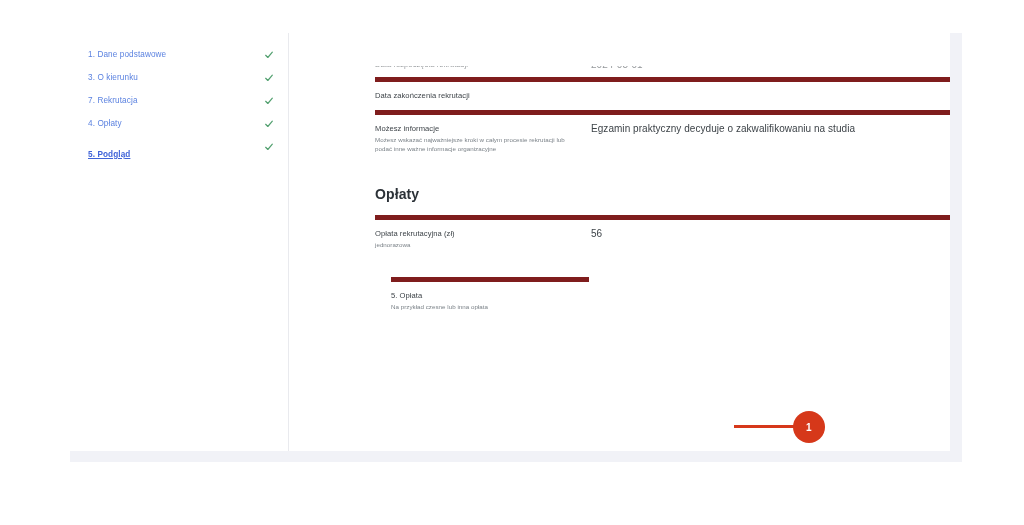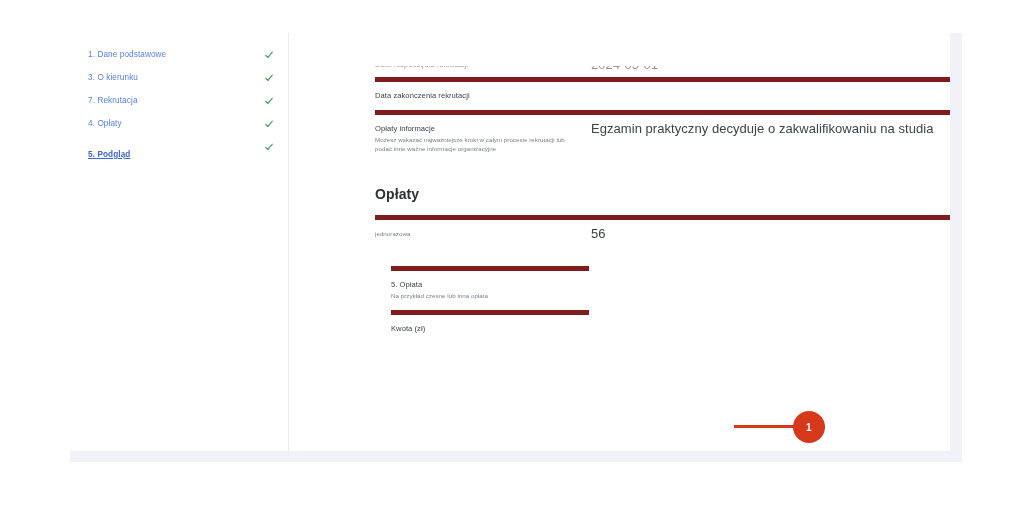--- a/index.html
+++ b/index.html
@@ -136,21 +136,21 @@
     letter-spacing: 0.05px;
   }
   .field-hint {
     font-size: 6.2px;
     color: #7b8288;
     line-height: 8.6px;
     margin-top: 2px;
     letter-spacing: 0.03px;
   }
   .field-value {
-    font-size: 13px;
+    font-size: 10px;
     color: #3d4348;
     line-height: 11px;
     letter-spacing: 0.05px;
   }
 
   
   .row-clipped {
     height: 11px;
     overflow: hidden;
     padding: 0;
@@ -244,55 +244,51 @@
           <div class="row-label-col">
             <div class="field-label">Data zakończenia rekrutacji</div>
           </div>
           <div class="row-value-col">
             <div class="field-value"></div>
           </div>
         </div>
 
         <div class="row ruled">
           <div class="row-label-col">
-            <div class="field-label">Opłaty informacje</div>
+            <div class="field-label">Możesz informacje</div>
             <div class="field-hint">Możesz wskazać najważniejsze kroki w całym procesie rekrutacji lub podać inne ważne informacje organizacyjne</div>
           </div>
           <div class="row-value-col">
             <div class="field-value">Egzamin praktyczny decyduje o zakwalifikowaniu na studia</div>
           </div>
         </div>
 
         <div class="section-title">Opłaty</div>
 
         <div class="row ruled">
           <div class="row-label-col">
+            <div class="field-label">Opłata rekrutacyjna (zł)</div>
             <div class="field-hint">jednorazowa</div>
           </div>
           <div class="row-value-col">
             <div class="field-value">56</div>
           </div>
         </div>
 
         <div class="spacer-18"></div>
 
         <div class="sub">
 
           <div class="row ruled">
             <div class="row-label-col">
               <div class="field-label">5. Opłata</div>
               <div class="field-hint">Na przykład czesne lub inna opłata</div>
             </div>
           </div>
 
-          <div class="row ruled">
-            <div class="row-label-col">
-              <div class="field-label">Kwota (zł)</div>
-            </div>
-          </div>
 
 
         </div>
       </div>
 
       <div class="footer">
         
         
       </div>
     </div>

